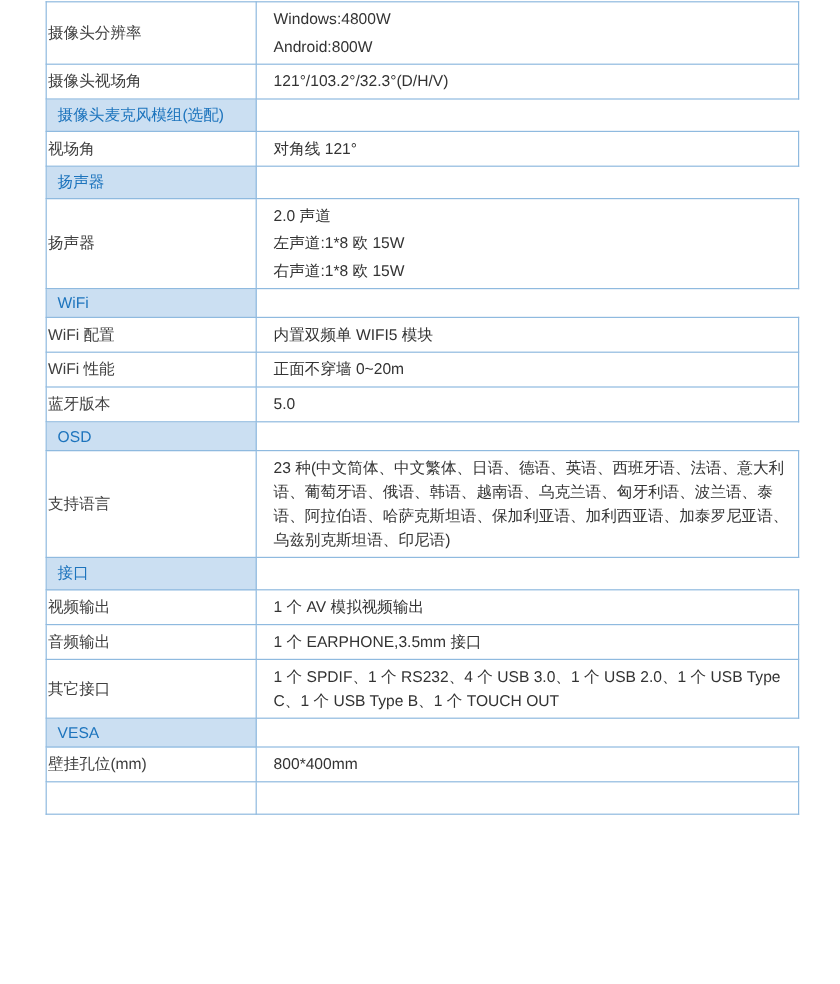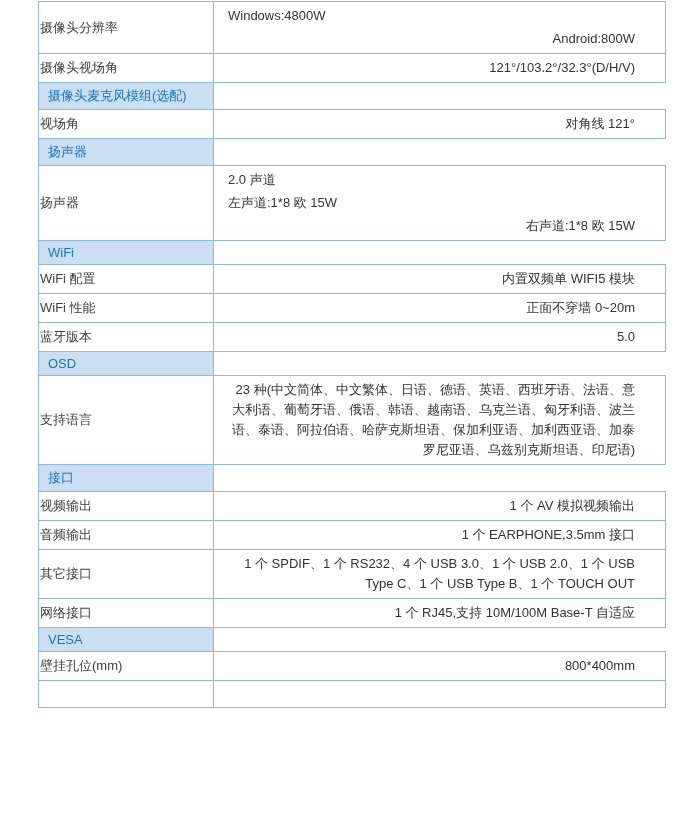--- a/index.html
+++ b/index.html
@@ -41,27 +41,27 @@
   }
   tr.data.single td { height: 27px; }
 
   td.label-cell {
     color: var(--label-text);
     padding-left: 1px;
   }
   td.value-cell {
     color: var(--value-text);
     padding-left: 14px;
-    padding-right: 30px;
+    padding-right: 0;
   }
   td.value-cell p.line {
     margin: 0 0 3px 0;
     line-height: 20px;
   }
-  td.value-cell p.line:last-child { margin-bottom: 0; text-align: right; }
+  td.value-cell p.line:last-child { margin-bottom: 0; }
 
   tr.section td.section-label {
     border: 1px solid var(--border);
     background: var(--section-bg);
     color: var(--section-text);
     height: 24px;
     padding-left: 9px;
   }
   tr.section td.section-spacer {
     border: none;
@@ -160,26 +160,20 @@
           <td class="value-cell">
             <p class="line">1 个 EARPHONE,3.5mm 接口</p>
           </td>
         </tr>
         <tr class="data single">
           <td class="label-cell"><span>其它接口</span></td>
           <td class="value-cell">
             <p class="line">1 个 SPDIF、1 个 RS232、4 个 USB 3.0、1 个 USB 2.0、1 个 USB Type C、1 个 USB Type B、1 个 TOUCH OUT</p>
           </td>
         </tr>
-        <tr class="data single">
-          <td class="label-cell"><span>网络接口</span></td>
-          <td class="value-cell">
-            <p class="line">1 个 RJ45,支持 10M/100M Base-T 自适应</p>
-          </td>
-        </tr>
         <tr class="section">
           <td class="section-label"><span>VESA</span></td>
           <td class="section-spacer"></td>
         </tr>
         <tr class="data single">
           <td class="label-cell"><span>壁挂孔位(mm)</span></td>
           <td class="value-cell">
             <p class="line">800*400mm</p>
           </td>
         </tr>

